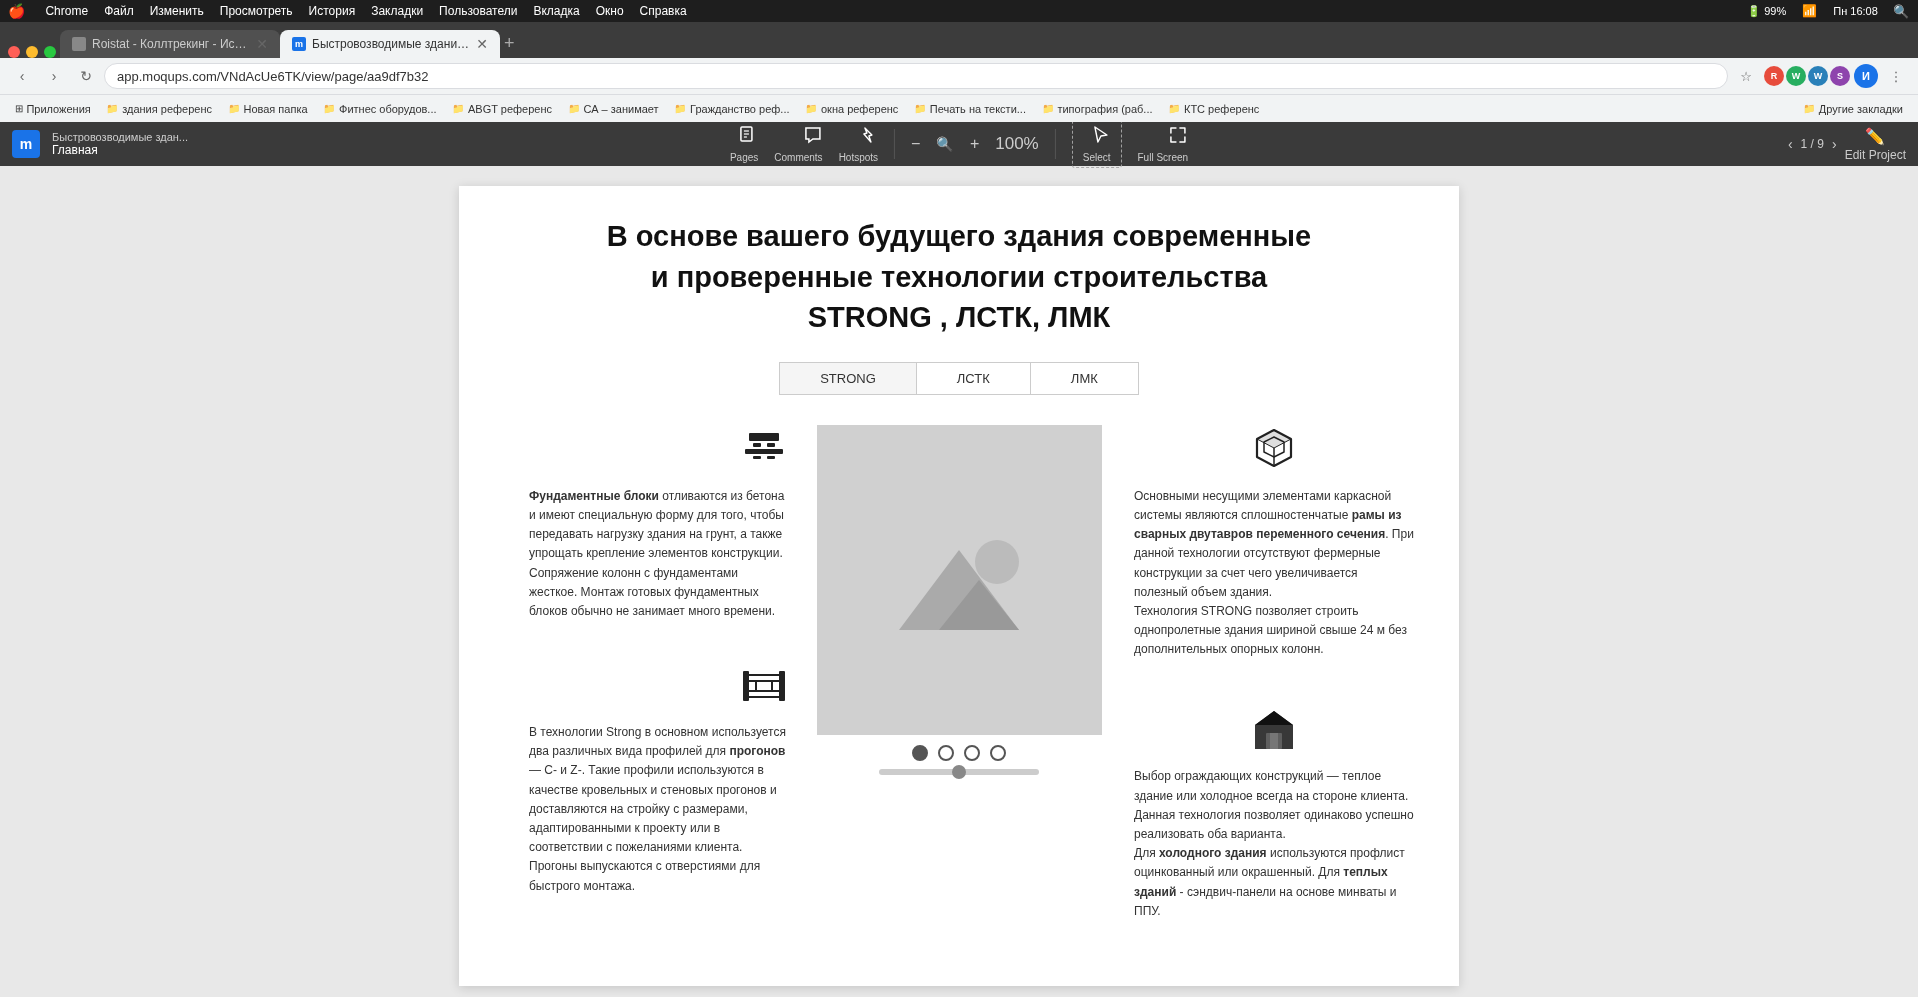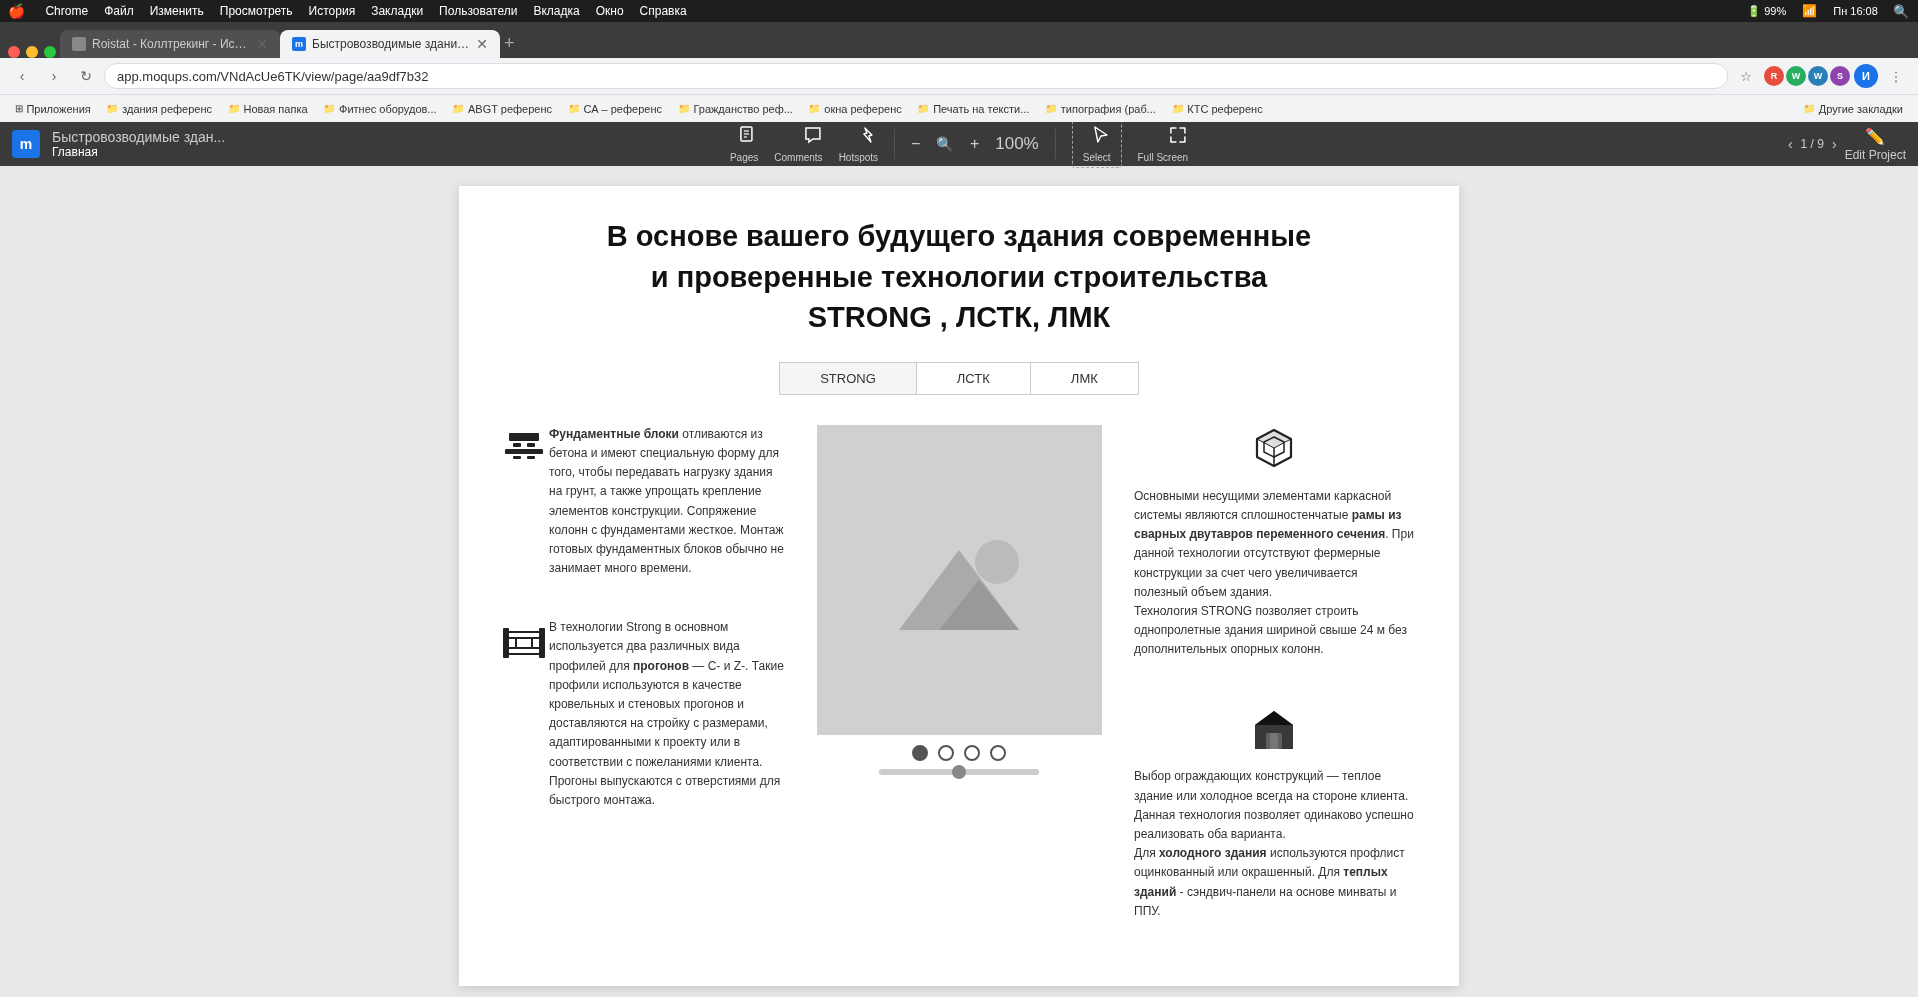--- a/index.html
+++ b/index.html
@@ -145,21 +145,21 @@
       flex-shrink: 0;
     }
     .app-logo {
       width: 28px; height: 28px; background: #1a73e8;
       border-radius: 4px; display: flex; align-items: center; justify-content: center;
       color: white; font-weight: bold; font-size: 14px; flex-shrink: 0;
     }
     .app-breadcrumb {
       display: flex; flex-direction: column; flex: 1;
     }
-    .app-breadcrumb .project-name { color: #ccc; font-size: 14px; }
+    .app-breadcrumb .project-name { color: #ccc; font-size: 11px; }
     .app-breadcrumb .page-name { color: #fff; font-size: 12px; font-weight: 500; }
 
     .app-toolbar-center {
       display: flex; align-items: center; gap: 16px; position: absolute; left: 50%; transform: translateX(-50%);
     }
     .toolbar-tool {
       display: flex; flex-direction: column; align-items: flex-end; gap: 2px;
       cursor: pointer; color: #ccc; font-size: 10px;
     }
     .toolbar-tool .tool-icon { font-size: 18px; color: #fff; }
@@ -249,22 +249,22 @@
 
     .right-features {
       flex: 1;
       display: flex;
       flex-direction: column;
       gap: 46px;
     }
 
     .feature-block {
       display: flex;
-      flex-direction: row;
-      align-items: flex-start;
+      flex-direction: column;
+      align-items: flex-end;
       text-align: center;
     }
 
     .feature-icon {
       width: 50px;
       height: 50px;
       margin-bottom: 12px;
       display: flex;
       align-items: center;
       justify-content: center;
@@ -431,21 +431,21 @@
     <div class="bookmark-item">
       <span class="bookmark-icon">📁</span>
       <span>Фитнес оборудов...</span>
     </div>
     <div class="bookmark-item">
       <span class="bookmark-icon">📁</span>
       <span>ABGT референс</span>
     </div>
     <div class="bookmark-item">
       <span class="bookmark-icon">📁</span>
-      <span>СА – референс</span>
+      <span>СА – занимает</span>
     </div>
     <div class="bookmark-item">
       <span class="bookmark-icon">📁</span>
       <span>Гражданство реф...</span>
     </div>
     <div class="bookmark-item">
       <span class="bookmark-icon">📁</span>
       <span>окна референс</span>
     </div>
     <div class="bookmark-item">

